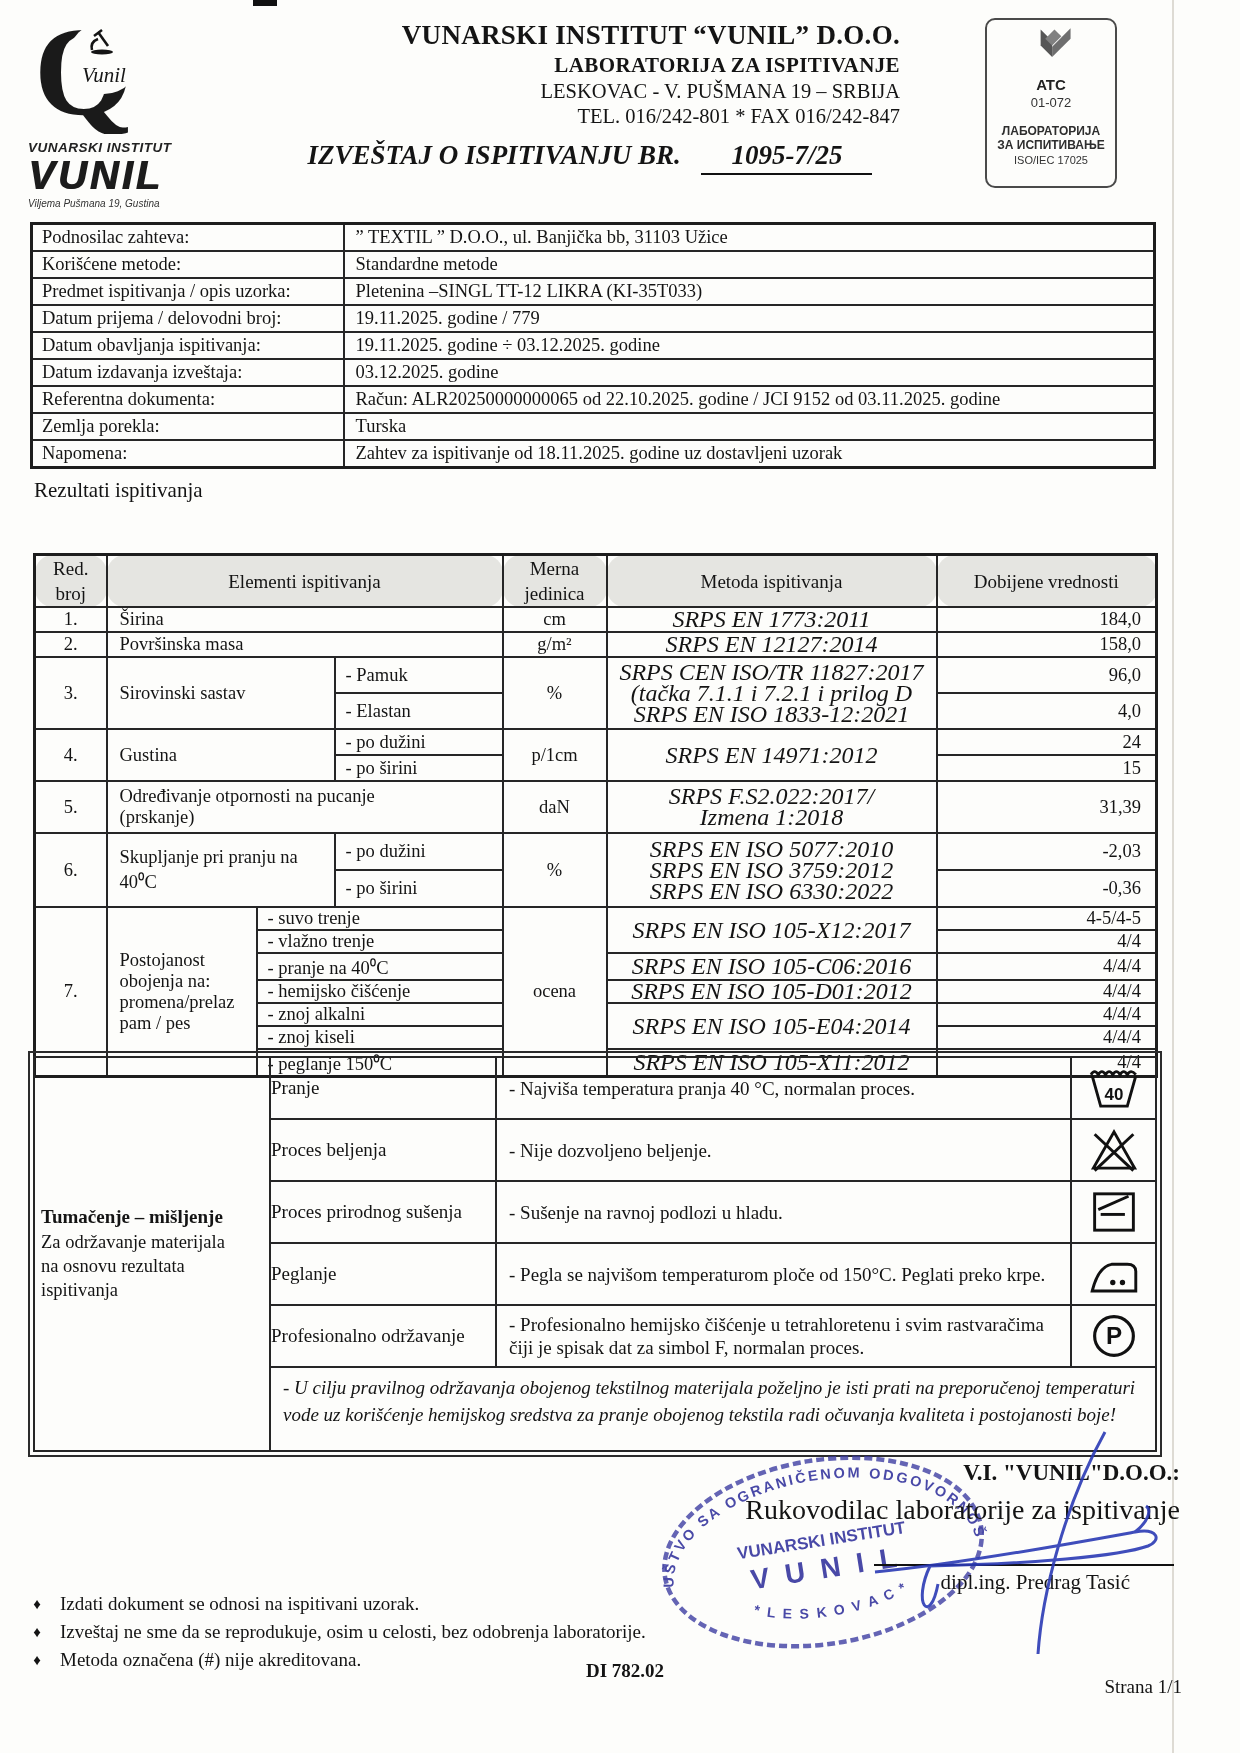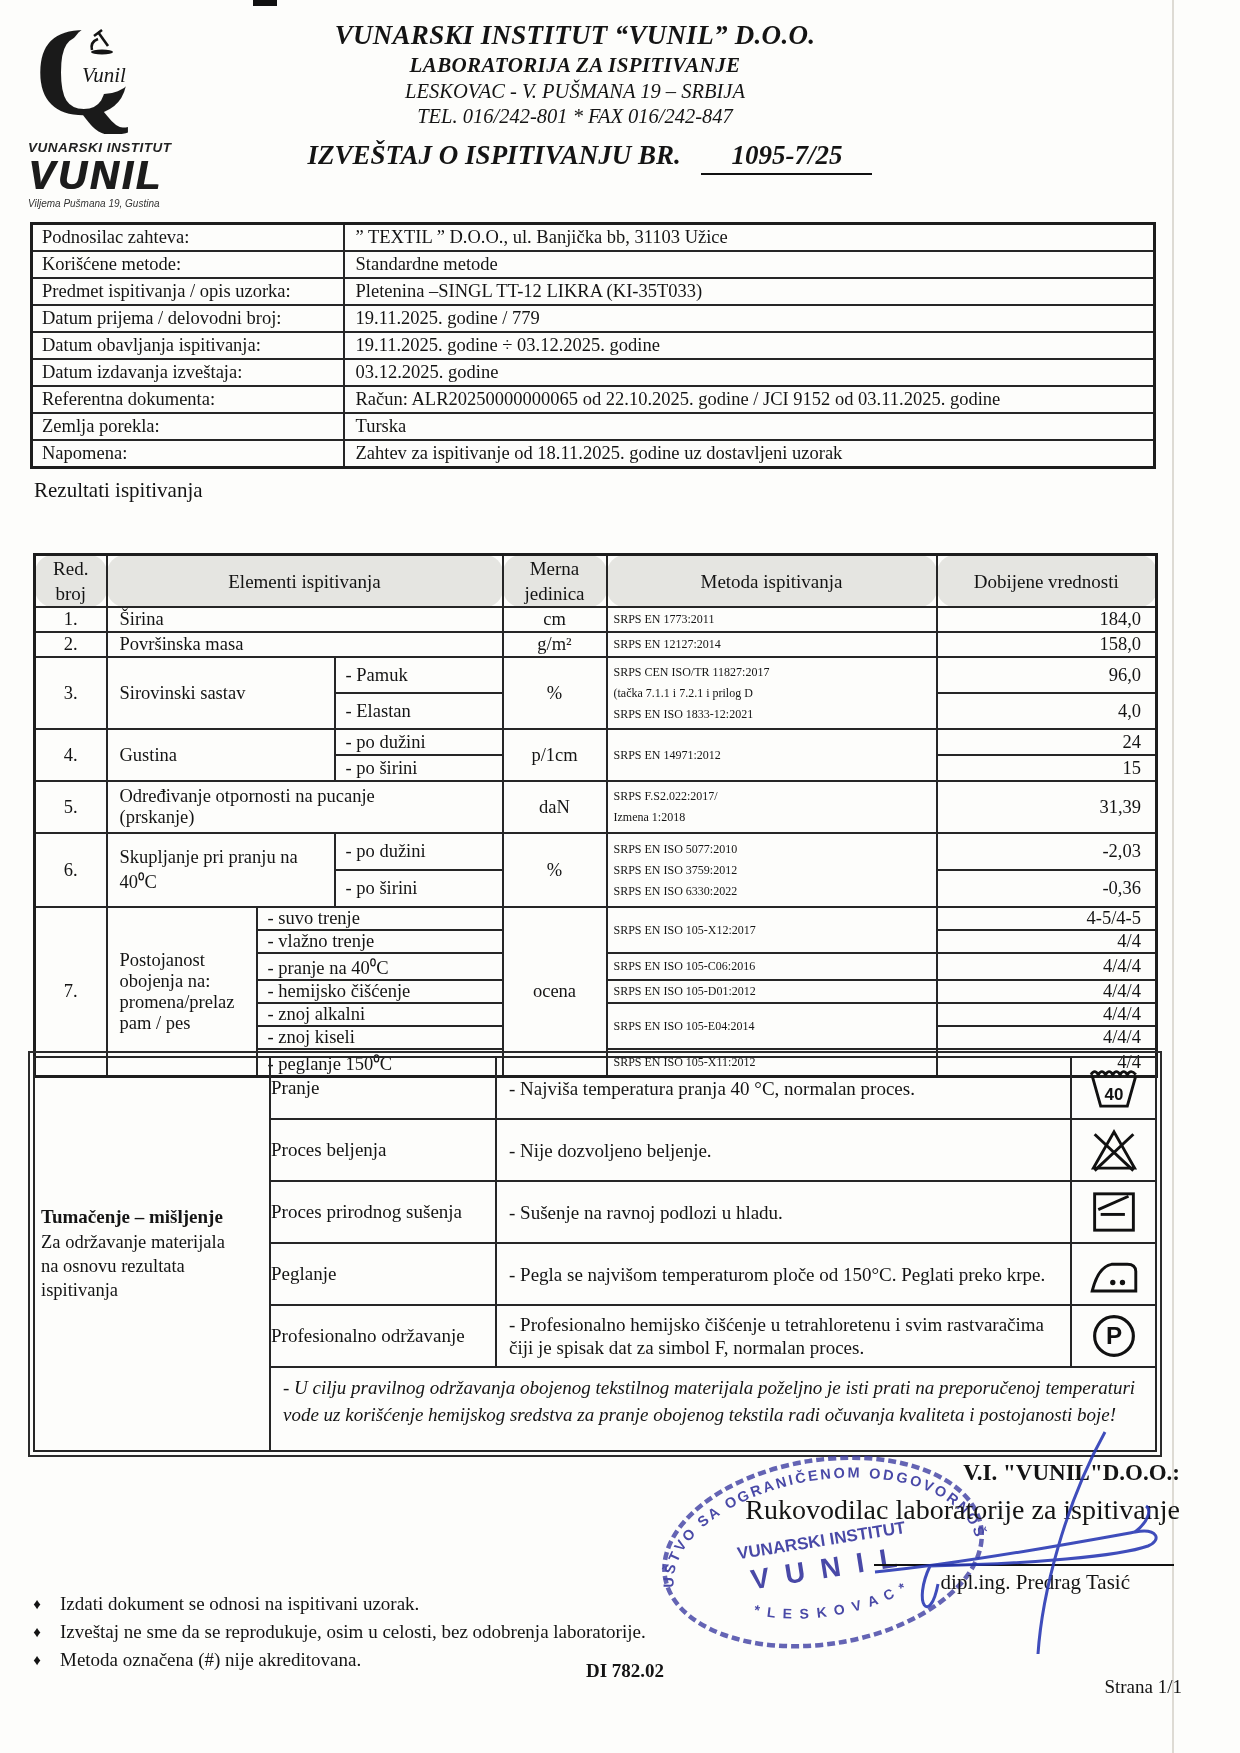--- a/index.html
+++ b/index.html
@@ -9,21 +9,21 @@
   .corner-mark{position:absolute;left:253px;top:0;width:24px;height:6px;background:#111;}
 
   
   .logo-block{position:absolute;left:28px;top:6px;width:190px;text-align:left;}
   .logo-inst{font-family:"Liberation Sans",sans-serif;font-weight:bold;font-style:italic;
              font-size:13.5px;letter-spacing:.5px;color:#222;margin-top:2px;}
   .logo-brand{font-family:"Liberation Sans",sans-serif;font-weight:900;font-style:italic;
               font-size:40px;line-height:40px;letter-spacing:3px;color:#1c1c1c;
               text-shadow:1px 0 #1c1c1c;}
   .logo-addr{font-family:"Liberation Sans",sans-serif;font-size:10px;font-style:italic;color:#333;margin-top:3px;}
-  .head-center{position:absolute;left:250px;top:20px;width:650px;text-align:center;font-style:italic;}
+  .head-center{position:absolute;left:250px;top:20px;width:650px;text-align:right;}
   .co-name{font-weight:bold;font-size:27px;letter-spacing:.3px;}
   .co-lab{font-weight:bold;font-size:21px;margin-top:2px;letter-spacing:.4px;}
   .co-addr,.co-tel{font-size:20.5px;margin-top:2px;}
   .title-row{position:absolute;left:250px;top:140px;width:680px;text-align:center;
              font-weight:bold;font-style:italic;font-size:27px;white-space:nowrap;}
   .report-no{display:inline-block;border-bottom:2.5px solid #111;padding:0 30px 2px 30px;margin-left:14px;}
   .badge{position:absolute;left:985px;top:18px;width:132px;height:170px;border:2px solid #4a4a4a;
          border-radius:10px;text-align:center;font-family:"Liberation Sans",sans-serif;
          padding-top:8px;box-sizing:border-box;color:#333;}
   .badge-atc{font-weight:bold;font-size:15px;margin-top:2px;color:#222;}
@@ -41,21 +41,21 @@
   .meta-value{padding-left:11px;}
 
   .res-heading{position:absolute;left:34px;top:478px;font-size:21px;}
 
   .res-table{position:absolute;left:33px;top:553px;width:1122px;border:3px solid #1d1d1d;}
   .res-table th{background:#e5e5e1;text-align:center;font-size:19px;line-height:25px;border-radius:18px;}
   .res-table .c-num{text-align:center;}
   .res-table .c-name{padding-left:12px;}
   .res-table .c-sub{padding-left:10px;}
   .res-table .c-unit{text-align:center;}
-  .res-table .c-meth{font-size:12px;line-height:21px;}
+  .res-table .c-meth{text-align:center;font-size:24px;line-height:21px;font-style:italic;}
   .res-table .c-val{text-align:right;padding-right:14px;}
   tr.h44{height:44px;} tr.h25{height:25px;} tr.h36{height:36px;} tr.h26{height:26px;}
   tr.h52{height:52px;} tr.h37{height:37px;} tr.h23{height:23px;}
 
   .care-table{position:absolute;left:33px;top:1056px;width:1122px;border:2.5px solid #1d1d1d;
               outline:2px solid #2c2c2c;outline-offset:3px;}
   .care-table td{font-size:19px;}
   .care-label{vertical-align:middle;}
   .care-label .t1{font-weight:bold;font-size:19px;}
   .care-label .t2{font-size:18.5px;line-height:24px;margin-top:2px;}
@@ -112,20 +112,34 @@
     <div class="co-lab">LABORATORIJA ZA ISPITIVANJE</div>
     <div class="co-addr">LESKOVAC - V. PUŠMANA 19 – SRBIJA</div>
     <div class="co-tel">TEL. 016/242-801 * FAX  016/242-847</div>
   </div>
 
   <div class="title-row">
     <span>IZVEŠTAJ O ISPITIVANJU BR.</span>
     <span class="report-no">1095-7/25</span>
   </div>
 
+  <div class="badge">
+    <svg width="46" height="42" viewBox="0 0 40 36">
+      <path d="M11 1 L11 15 L21 25 L21 11 Z" fill="#565656"></path>
+      <path d="M21 25 L37 9 L37 0 L21 16 Z" fill="#6e6e6e"></path>
+      <path d="M15 9 L21 15 L29 7 L23 1 Z" fill="#808080"></path>
+    </svg>
+    <div class="badge-atc">ATC</div>
+    <div class="badge-num">01-072</div>
+    <div class="badge-lab">
+      <div>ЛАБОРАТОРИЈА</div>
+      <div>ЗА ИСПИТИВАЊЕ</div>
+    </div>
+    <div class="badge-iso">ISO/IEC 17025</div>
+  </div>
 
   <table class="meta-table">
     <colgroup>
         <col style="width:312px">
         <col>
       </colgroup>
     <tbody>
       <tr>
           <td class="meta-label">Podnosilac zahteva:</td>
           <td class="meta-value">” TEXTIL ” D.O.O., ul. Banjička bb, 31103 Užice</td>

